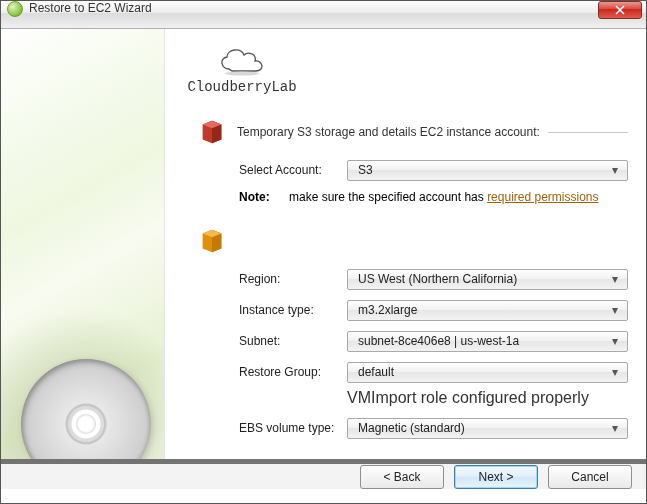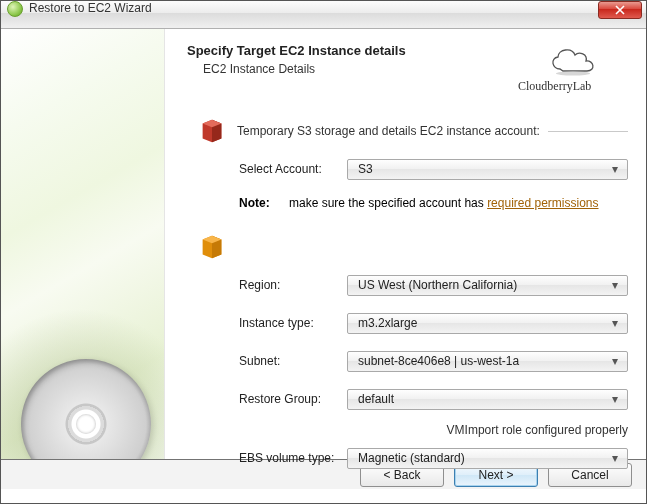--- a/index.html
+++ b/index.html
@@ -78,23 +78,23 @@
     font-size: 13px;
     font-weight: 700;
     color: #222;
   }
   .header-text .subtitle {
     margin-left: 16px;
     color: #333;
     font-size: 12px;
   }
   .brand {
-    text-align:left;
-    font-family: Liberation Serif, serif;
-    font-size: 12px;
+    text-align:center;
+    font-family: Liberation Mono, monospace;
+    font-size: 14px;
     color: #333;
     width: 110px;
   }
   .brand svg { display:block; margin: 0 auto 2px auto; }
   .section {
     margin-top: 22px;
     padding-left: 10px;
   }
   .section-head {
     display:flex; align-items:center; gap:10px;
@@ -107,21 +107,21 @@
     flex:1; display:flex; align-items:center; gap:8px;
   }
   .section-head .sec-title-line::after {
     content:""; flex:1; height:1px; background:#c9c9c9;
   }
   .fields {
     margin: 12px 0 0 42px;
   }
   .row {
     display:flex; align-items:center;
-    margin-bottom: 16px;
+    margin-bottom: 9px;
     min-height: 22px;
   }
   .row .label {
     width: 108px;
     color:#222;
   }
   .row .dropdown {
     flex:1;
     height: 21px;
     border: 1px solid #a9a9a9;
@@ -142,26 +142,25 @@
   .note-row {
     display:flex; align-items:baseline; gap:10px;
     margin: 6px 0 0 0;
     font-size: 12px;
   }
   .note-row .note-label { font-weight:700; width: 40px;}
   .note-row a { color:#a16207; text-decoration: underline; cursor:pointer; }
   .status-msg {
     margin: -3px 0 10px 108px;
     color:#333;
-    font-size: 12px;
-    text-align: right;
+    font-size: 16px;
   }
   .footer {
     height: 30px;
-    border-top: 1px solid #737373;
+    border-top: 5px solid #737373;
     background: #f3f3f3;
     display:flex;
     align-items:center;
     justify-content:flex-end;
     padding: 0 14px;
     gap: 10px;
   }
   .footer button {
     width: 84px; height: 24px;
     font-size: 12px;
@@ -193,24 +192,20 @@
   </div>
 </div>
 
 <div class="body">
   <div class="sidebar">
     <div class="disc"></div>
   </div>
 
   <div class="content">
     <div class="header-row">
-      <div class="header-text">
-        <h1>Specify Target EC2 Instance details</h1>
-        <div class="subtitle">EC2 Instance Details</div>
-      </div>
       <div class="brand">
         <svg width="54" height="34" viewBox="0 0 54 34">
           <g fill="none" stroke="#555" stroke-width="1.3">
             <path d="M14 26 C6 26 4 15 12 14 C12 6 26 4 29 12 C33 8 42 11 40 18 C48 17 50 28 41 28 L17 28 Z" fill="#fff"></path>
             <ellipse cx="27" cy="30.5" rx="17" ry="2" stroke="none" fill="#d7d7d7"></ellipse>
           </g>
         </svg>
         <span>CloudberryLab</span>
       </div>
     </div>

